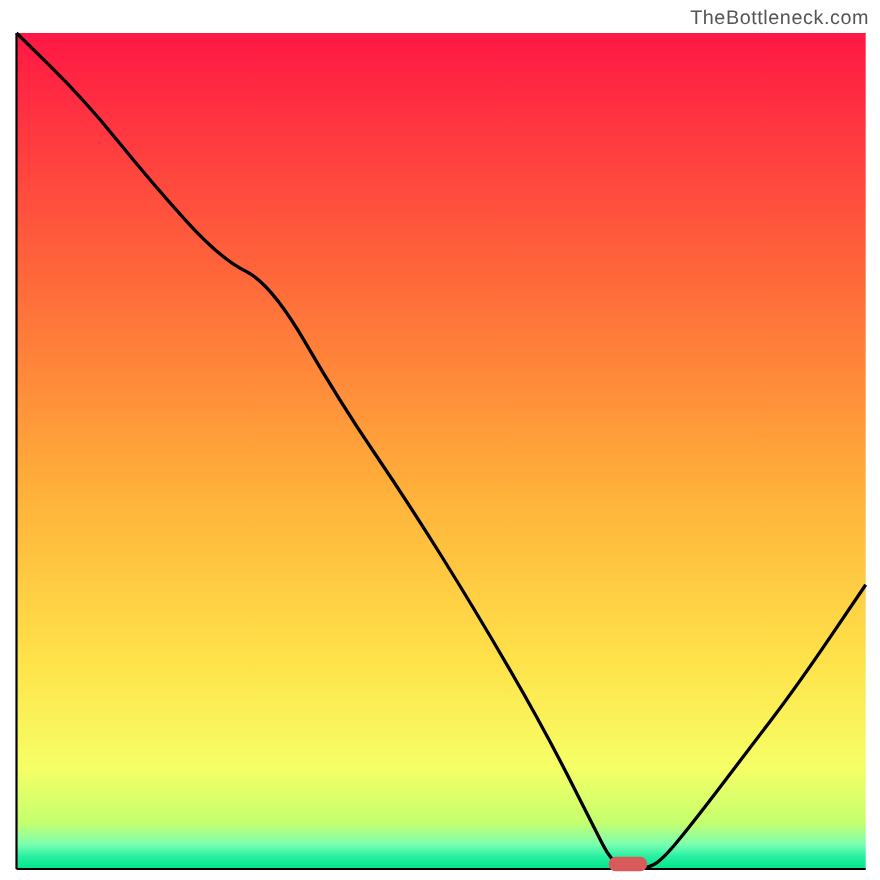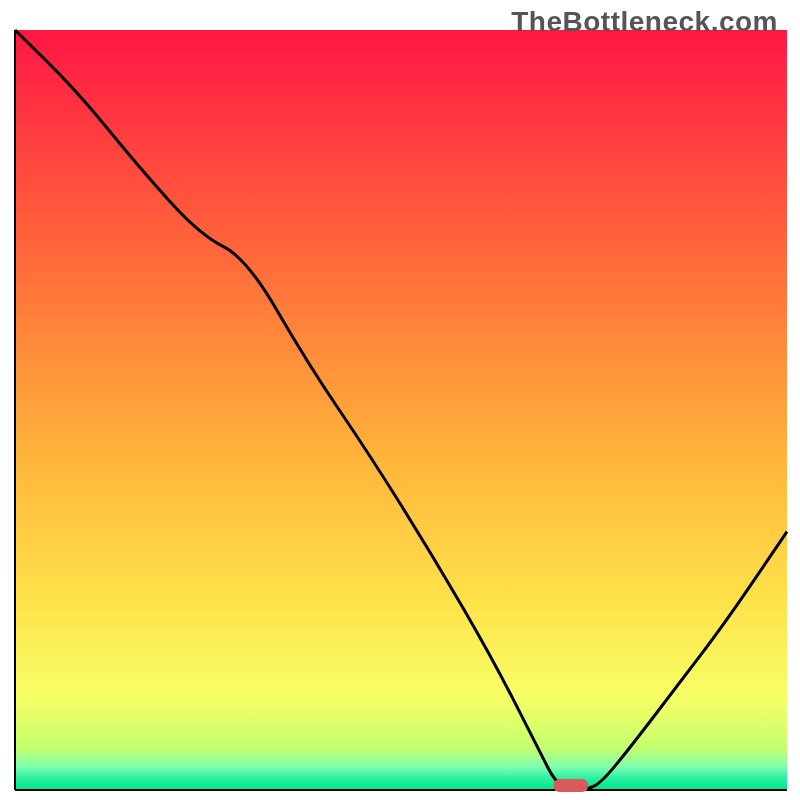--- a/index.html
+++ b/index.html
@@ -12,24 +12,24 @@
   }
   .container {
     position: relative;
     width: 800px;
     height: 800px;
     background: #ffffff;
   }
   .watermark {
     position: absolute;
     top: 6px;
-    right: 22px;
+    right: 10px;
     color: #555555;
-    font-size: 28px;
-    font-weight: 700;
+    font-size: 18px;
+    font-weight: 400;
     letter-spacing: 0.5px;
   }
   svg.plot {
     display: block;
     width: 800px;
     height: 800px;
   }
 </style>
 </head>
 <body>

